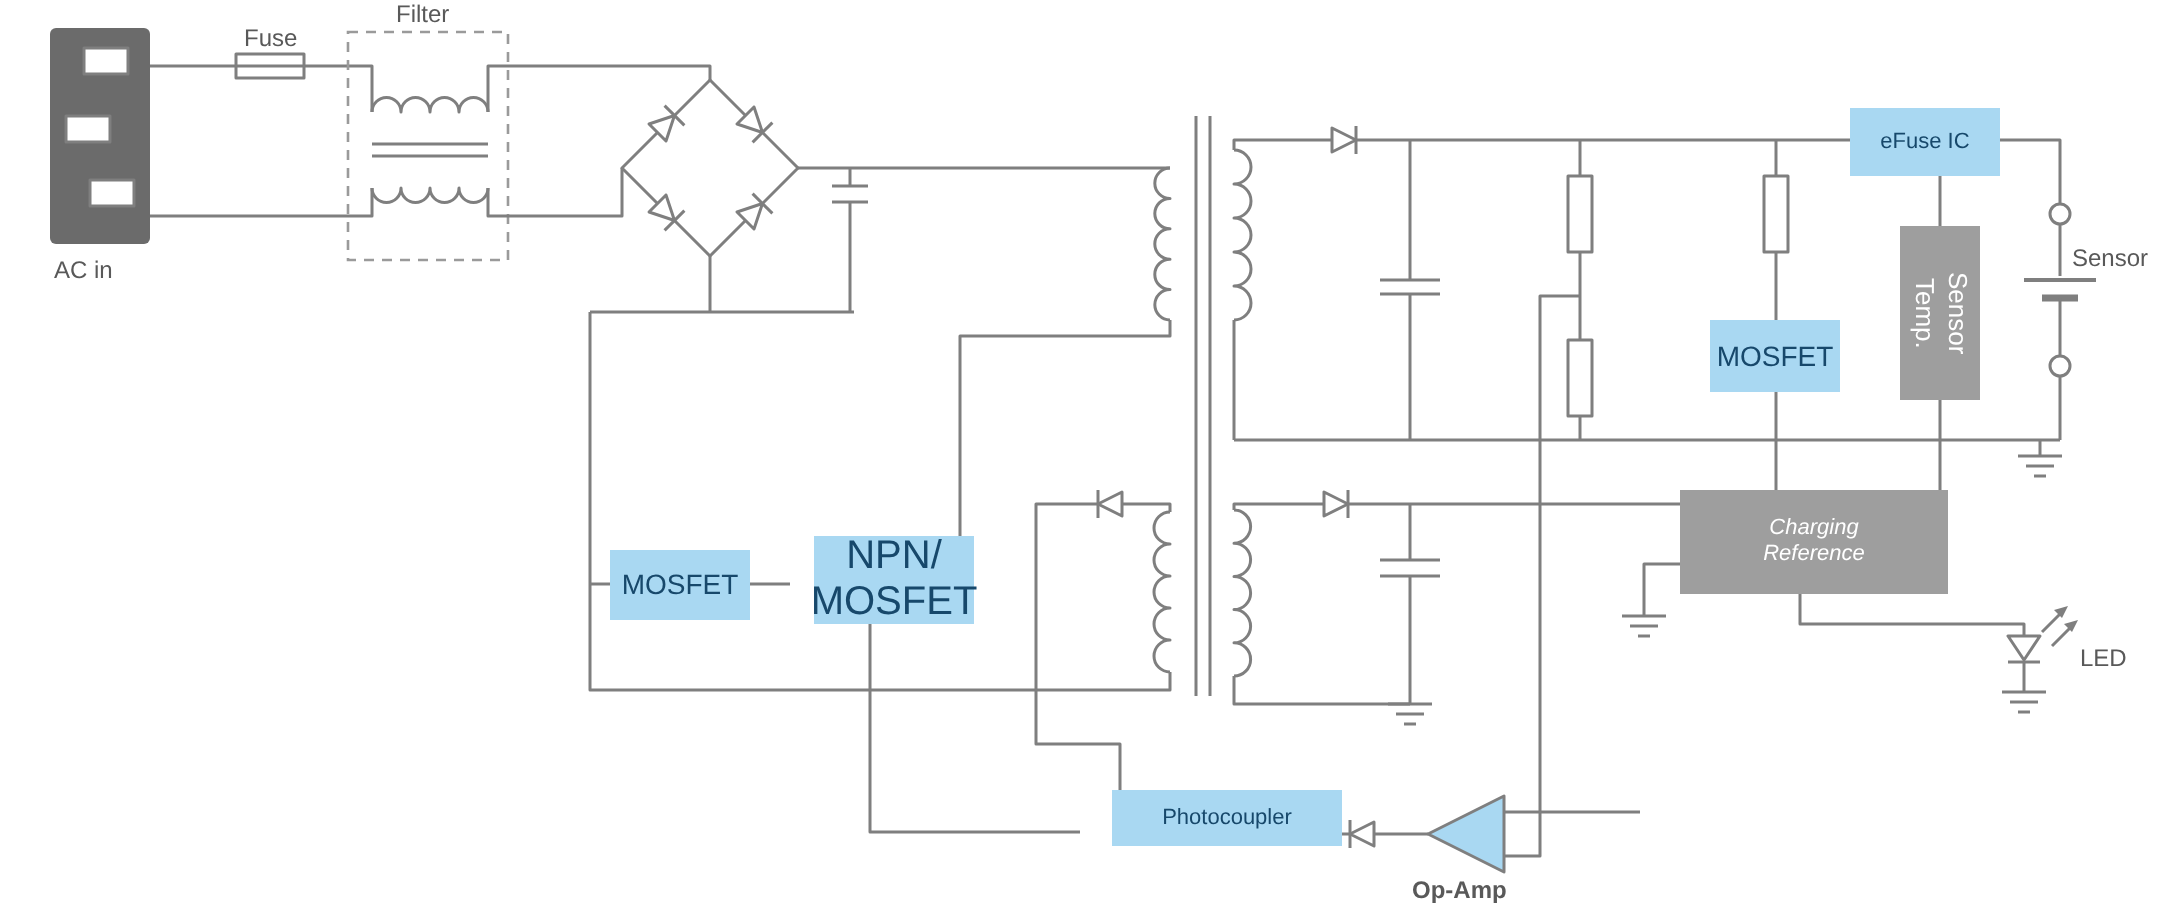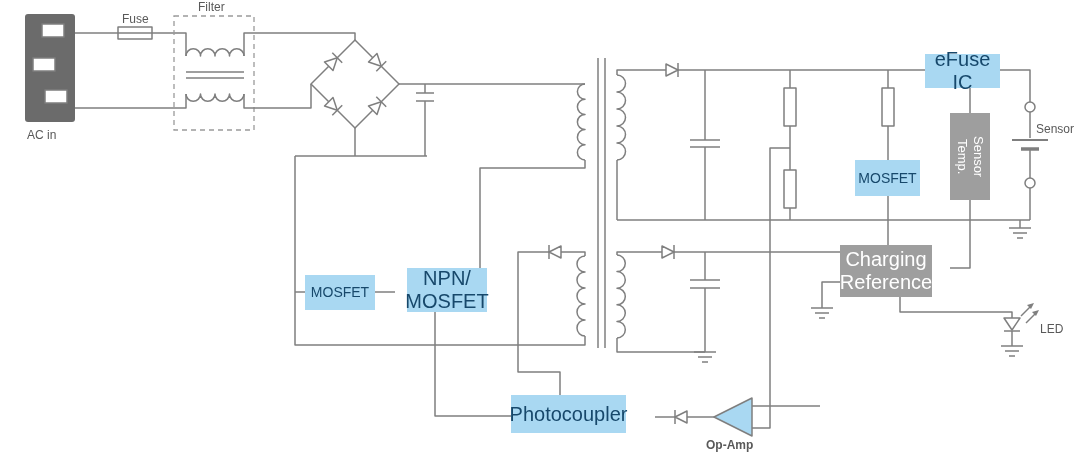--- a/index.html
+++ b/index.html
@@ -16,21 +16,21 @@
     font-family:"Liberation Sans",sans-serif;
   }
   .stage svg{position:absolute;left:0;top:0;}
   .w{fill:none;stroke:var(--wire);stroke-width:1.5;stroke-linejoin:round;stroke-linecap:butt;}
   .sym{fill:#ffffff;stroke:var(--wire);stroke-width:1.5;stroke-linejoin:round;}
   .hollow{fill:none;stroke:var(--wire);stroke-width:1.5;stroke-linejoin:round;}
   .dash{fill:none;stroke:#9a9a9a;stroke-width:1.3;stroke-dasharray:5 4;}
   .lbl{position:absolute;font-size:12px;color:var(--label-text);white-space:nowrap;}
   .blk{
     position:absolute;display:flex;flex-direction:column;align-items:center;justify-content:center;
-    text-align:center;font-size:20px;line-height:1.15;
+    text-align:center;font-size:11px;line-height:1.15;
   }
   .blk span{display:block;}
   .blue{background:var(--block-blue);color:var(--blue-text);}
   .gray{background:var(--block-gray);color:#ffffff;}
   .vert{writing-mode:vertical-lr;font-size:13px;line-height:1.25;}
 </style>
 </head>
 <body>
 
 <div class="stage">
@@ -223,32 +223,32 @@
 
   <div class="blk blue" style="left:855px;top:160px;width:65px;height:36px;font-size:14px;">
     <span>MOSFET</span>
   </div>
 
   <div class="blk gray vert" style="left:950px;top:113px;width:40px;height:87px;">
     <span>Temp.</span>
     <span>Sensor</span>
   </div>
 
-  <div class="blk gray" style="left:840px;top:245px;width:92px;height:52px;">
+  <div class="blk gray" style="left:840px;top:245px;width:134px;height:52px;font-style:italic;">
     <span>Charging</span>
     <span>Reference</span>
   </div>
 
 
   <div class="blk blue" style="left:305px;top:275px;width:70px;height:35px;font-size:14px;">
     <span>MOSFET</span>
   </div>
 
   <div class="blk blue" style="left:407px;top:268px;width:80px;height:44px;font-size:20px;">
     <span>NPN/</span>
     <span>MOSFET</span>
   </div>
 
-  <div class="blk blue" style="left:511px;top:395px;width:115px;height:38px;">
+  <div class="blk blue" style="left:556px;top:395px;width:115px;height:28px;">
     <span>Photocoupler</span>
   </div>
 
 </div>
 
 </body></html>

